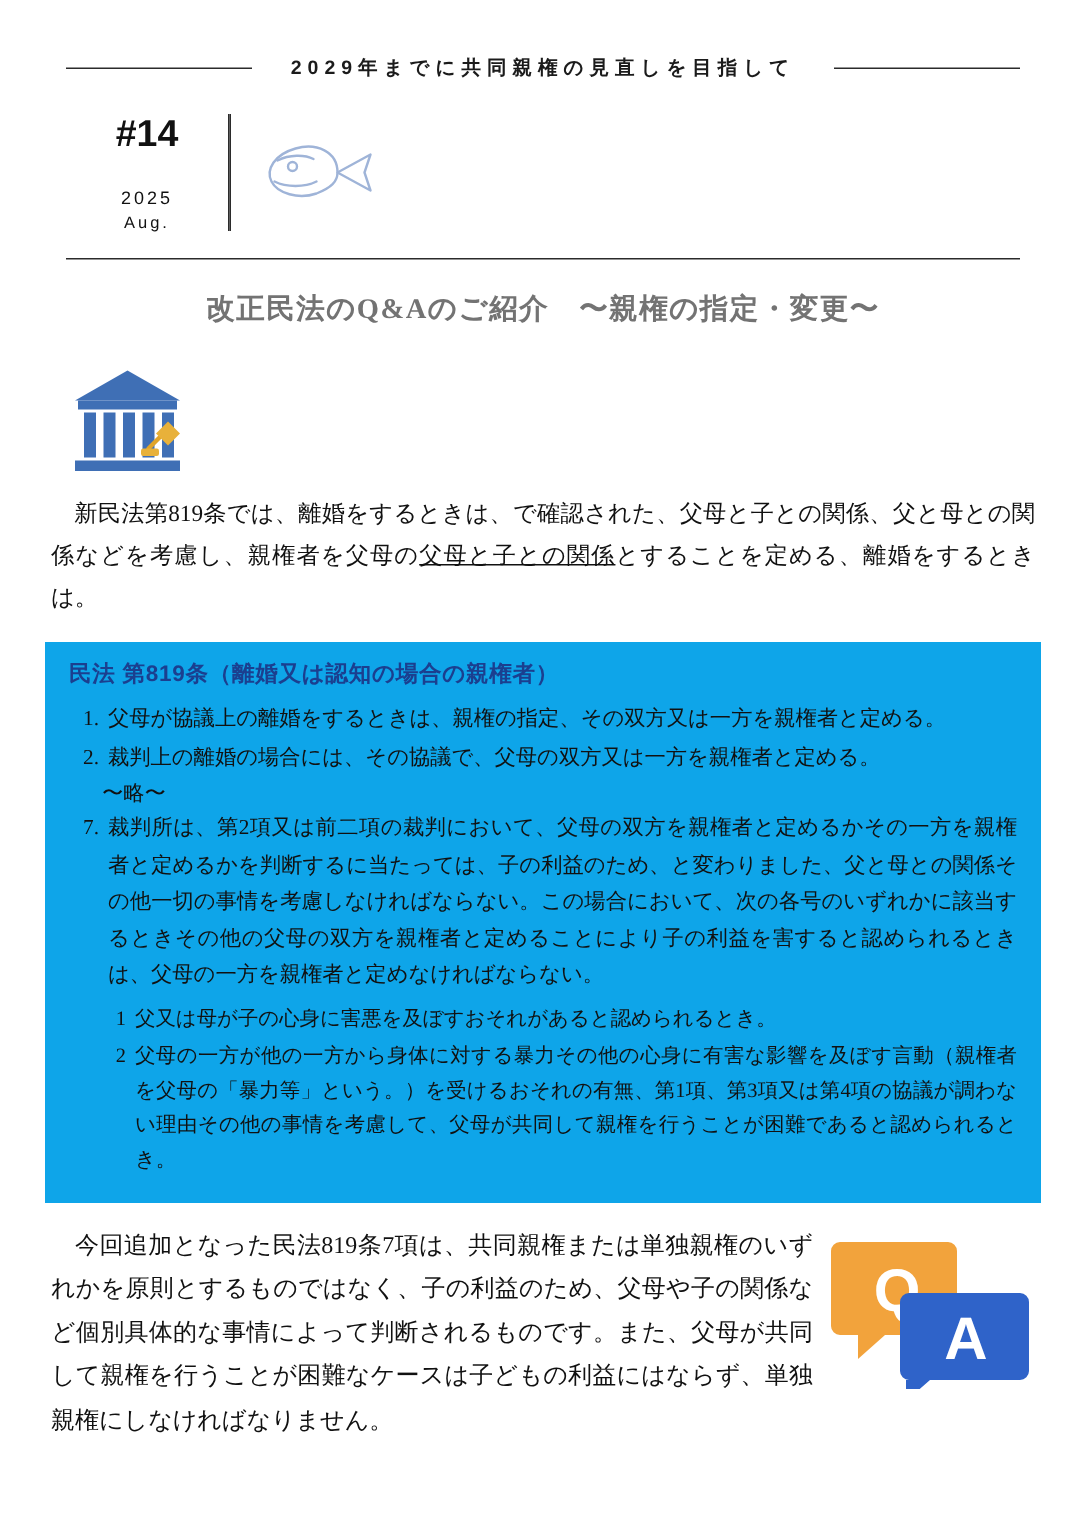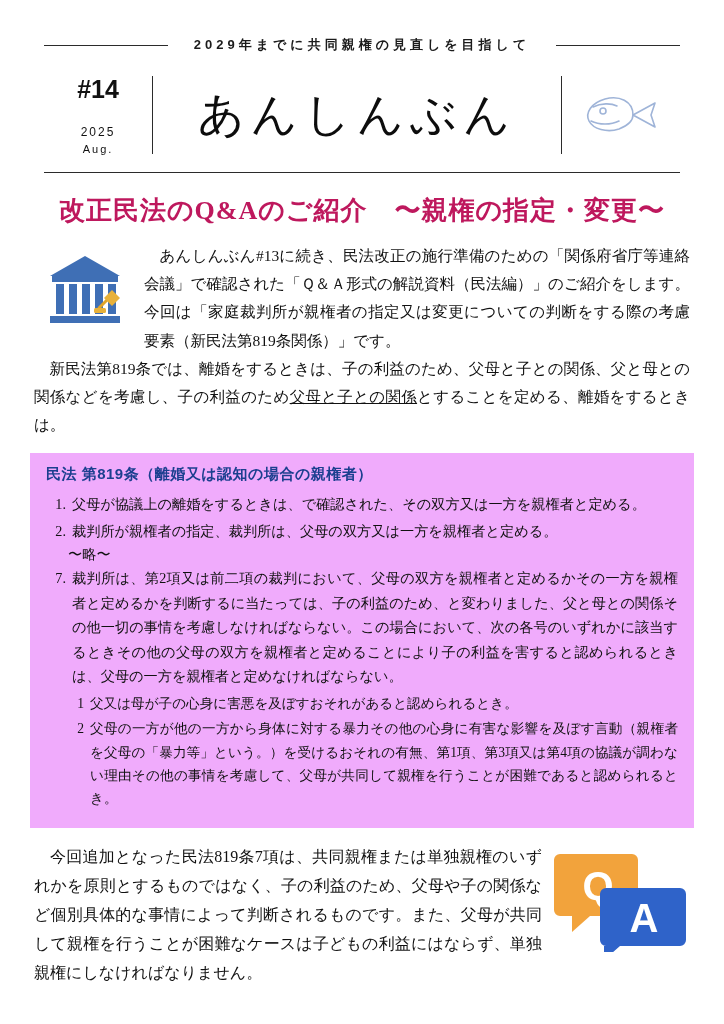--- a/index.html
+++ b/index.html
@@ -103,23 +103,23 @@
     margin: 14px 44px 0 44px;
     height: 1px;
     background: #2b2b2b;
   }
 
   
   .headline {
     margin: 20px 44px 0 44px;
     text-align: center;
     font-family: "Liberation Serif", serif;
-    font-size: 26px;
+    font-size: 19px;
     font-weight: 700;
-    color: #be185d;
+    color: #737373;
     letter-spacing: 1px;
   }
 
   
   .content {
     margin: 14px 34px 0 34px;
   }
   .intro-row {
     display: flex;
     align-items: flex-start;
@@ -140,21 +140,21 @@
     text-justify: inter-character;
     color: #111;
   }
   p.body-text + p.body-text { margin-top: 2px; }
   .indent { text-indent: 1em; }
   .underline { text-decoration: underline; }
 
   
   .law-box {
     margin: 14px 30px 0 30px;
-    background: #f0abfc;
+    background: #0ea5e9;
     padding: 12px 16px 16px 16px;
   }
   .law-title {
     font-family: "Liberation Sans", sans-serif;
     font-size: 15px;
     font-weight: 700;
     color: #1b3f8f;
     margin-bottom: 8px;
     letter-spacing: 0.5px;
   }
@@ -223,23 +223,20 @@
     <div class="rule"></div>
   </div>
 
   <div class="masthead">
     <div class="issue-block">
       <div class="issue-no">#14</div>
       <div class="issue-year">2025</div>
       <div class="issue-month">Aug.</div>
     </div>
     <div class="vline"></div>
-    <div class="title-block">
-      <div class="paper-title">あんしんぶん</div>
-    </div>
     <div class="vline"></div>
     <div class="logo-block">
       <svg width="100" height="56" viewBox="0 0 100 56" aria-hidden="true">
         <g fill="none" stroke="#9fb4d8" stroke-width="1.6" stroke-linecap="round" stroke-linejoin="round">
           <path d="M62 28 C62 14, 48 8, 34 12 C20 16, 14 26, 18 34 C22 42, 36 46, 48 42 C58 38, 62 34, 62 28 Z"></path>
           <path d="M62 28 L84 16 L80 28 L84 40 Z"></path>
           <circle cx="32" cy="24" r="3"></circle>
           <path d="M20 34 C28 38, 40 38, 48 34"></path>
           <path d="M22 20 C30 16, 40 16, 46 19"></path>
         </g>
@@ -263,36 +260,35 @@
           <rect x="53" y="38" width="8" height="30" fill="#3f6fb5"></rect>
           <rect x="66" y="38" width="8" height="30" fill="#3f6fb5"></rect>
           <rect x="8" y="70" width="70" height="7" fill="#3f6fb5"></rect>
           <g stroke="#e0a42a" stroke-width="3" fill="#e8b13a">
             <path d="M57 62 L69 50" stroke-linecap="round"></path>
             <polygon points="70,44 78,52 70,60 62,52" fill="#e8b13a" stroke="none"></polygon>
             <rect x="52" y="62" width="12" height="5" rx="1.5" fill="#e8b13a" stroke="none"></rect>
           </g>
         </svg>
       </div>
-      <p class="body-text indent">あんしんぶん#13に続き、民法改正の施行準備のための「関係府省庁等連絡会議」で確認された「Ｑ＆Ａ形式の解説資料（民法編）」のご紹介をします。今回は「家庭裁判所が親権者の指定又は変更についての判断をする際の考慮要素（新民法第819条関係）」です。</p>
     </div>
 
-    <p class="body-text indent"><span>新民法第819条では、離婚をするときは、子の利益のため、父母と子との関係、父と母との関係などを考慮し、子の利益のため</span><span class="underline">父母と子との関係</span><span>とすることを定める、離婚をするときは。</span></p>
+    <p class="body-text indent"><span>新民法第819条では、離婚をするときは、で確認された、父母と子との関係、父と母との関係などを考慮し、親権者を父母の</span><span class="underline">父母と子との関係</span><span>とすることを定める、離婚をするときは。</span></p>
   </div>
 
   <div class="law-box">
     <div class="law-title">民法 第819条（離婚又は認知の場合の親権者）</div>
     <ul class="law-list">
       <li class="law-item">
         <span class="num">1.</span>
-        <span class="txt">父母が協議上の離婚をするときは、で確認された、その双方又は一方を親権者と定める。</span>
+        <span class="txt">父母が協議上の離婚をするときは、親権の指定、その双方又は一方を親権者と定める。</span>
       </li>
       <li class="law-item">
         <span class="num">2.</span>
-        <span class="txt">裁判所が親権者の指定、裁判所は、父母の双方又は一方を親権者と定める。</span>
+        <span class="txt">裁判上の離婚の場合には、その協議で、父母の双方又は一方を親権者と定める。</span>
       </li>
     </ul>
     <div class="law-ellipsis">〜略〜</div>
     <ul class="law-list">
       <li class="law-item">
         <span class="num">7.</span>
         <span class="txt">裁判所は、第2項又は前二項の裁判において、父母の双方を親権者と定めるかその一方を親権者と定めるかを判断するに当たっては、子の利益のため、と変わりました、父と母との関係その他一切の事情を考慮しなければならない。この場合において、次の各号のいずれかに該当するときその他の父母の双方を親権者と定めることにより子の利益を害すると認められるときは、父母の一方を親権者と定めなければならない。</span>
       </li>
     </ul>
     <ul class="sub-list">

